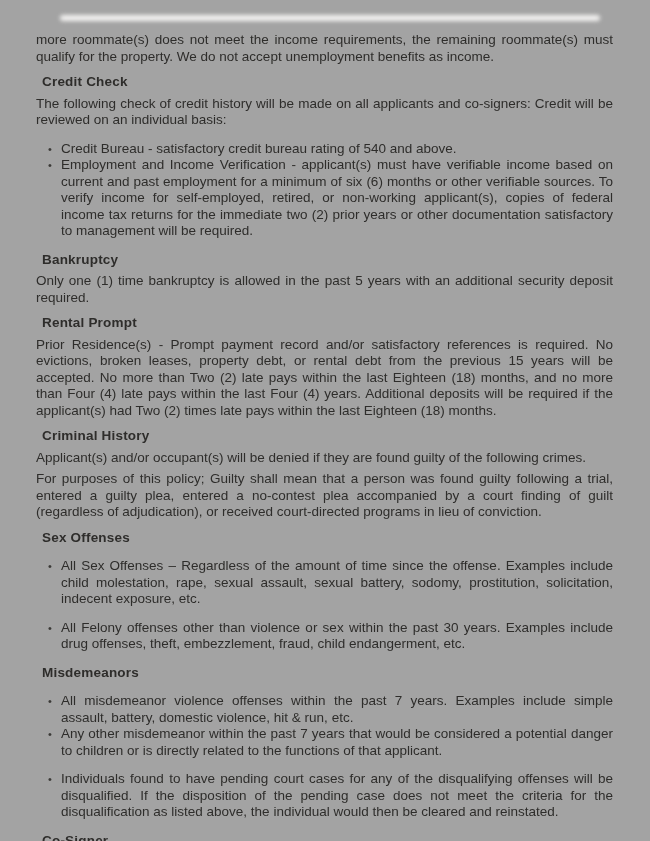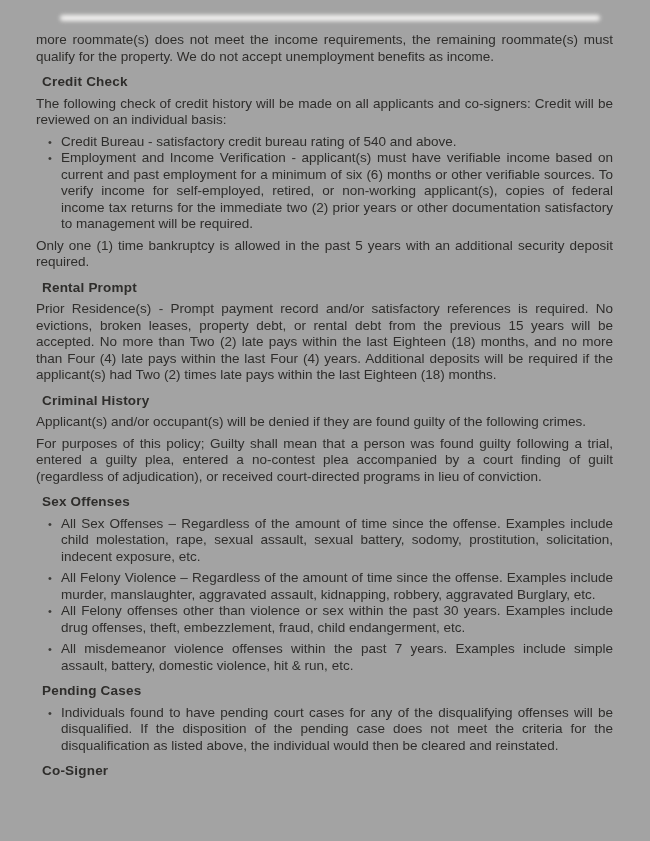--- a/index.html
+++ b/index.html
@@ -38,21 +38,21 @@
     text-align: justify;
     margin: 5px 0;
   }
   .heading {
     font-weight: 700;
     margin: 9px 0 3px 6px;
     letter-spacing: 0.2px;
   }
   ul.bullets {
     list-style: none;
-    margin: 5px 0;
+    margin: 12px 0;
     padding: 0 0 0 25px;
   }
   ul.bullets li {
     position: relative;
     text-align: justify;
   }
   ul.bullets li::before {
     content: "\2022";
     position: absolute;
     left: -13px;
@@ -71,20 +71,21 @@
 
   <div class="heading">Credit Check</div>
 
   <p class="para">The following check of credit history will be made on all applicants and co-signers: Credit will be reviewed on an individual basis:</p>
 
   <ul class="bullets">
     <li>Credit Bureau - satisfactory credit bureau rating of 540 and above.</li>
     <li>Employment and Income Verification - applicant(s) must have verifiable income based on current and past employment for a minimum of six (6) months or other verifiable sources. To verify income for self-employed, retired, or non-working applicant(s), copies of federal income tax returns for the immediate two (2) prior years or other documentation satisfactory to management will be required.</li>
   </ul>
 
+  <div class="heading">Bankruptcy</div>
 
   <p class="para">Only one (1) time bankruptcy is allowed in the past 5 years with an additional security deposit required.</p>
 
   <div class="heading">Rental Prompt</div>
 
   <p class="para">Prior Residence(s) - Prompt payment record and/or satisfactory references is required. No evictions, broken leases, property debt, or rental debt from the previous 15 years will be accepted. No more than Two (2) late pays within the last Eighteen (18) months, and no more than Four (4) late pays within the last Four (4) years. Additional deposits will be required if the applicant(s) had Two (2) times late pays within the last Eighteen (18) months.</p>
 
   <div class="heading">Criminal History</div>
 
   <p class="para">Applicant(s) and/or occupant(s) will be denied if they are found guilty of the following crimes.</p>
@@ -92,30 +93,30 @@
   <p class="para">For purposes of this policy; Guilty shall mean that a person was found guilty following a trial, entered a guilty plea, entered a no-contest plea accompanied by a court finding of guilt (regardless of adjudication), or received court-directed programs in lieu of conviction.</p>
 
   <div class="heading">Sex Offenses</div>
 
   <ul class="bullets">
     <li>All Sex Offenses – Regardless of the amount of time since the offense. Examples include child molestation, rape, sexual assault, sexual battery, sodomy, prostitution, solicitation, indecent exposure, etc.</li>
   </ul>
 
 
   <ul class="bullets">
-    <li>All Felony Violence – Regardless of the amount of time since the offense. Examples include murder, manslaughter, aggravated assault, kidnapping, robbery, aggravated Burglary, etc.</li>
     <li>All Felony offenses other than violence or sex within the past 30 years. Examples include drug offenses, theft, embezzlement, fraud, child endangerment, etc.</li>
   </ul>
 
+  <div class="heading">Misdemeanors</div>
 
   <ul class="bullets">
     <li>All misdemeanor violence offenses within the past 7 years. Examples include simple assault, battery, domestic violence, hit &amp; run, etc.</li>
+    <li>Any other misdemeanor within the past 7 years that would be considered a potential danger to children or is directly related to the functions of that applicant.</li>
   </ul>
 
-  <div class="heading">Pending Cases</div>
 
   <ul class="bullets">
     <li>Individuals found to have pending court cases for any of the disqualifying offenses will be disqualified. If the disposition of the pending case does not meet the criteria for the disqualification as listed above, the individual would then be cleared and reinstated.</li>
   </ul>
 
   <div class="heading">Co-Signer</div>
 
 </div>
 
 </body></html>

